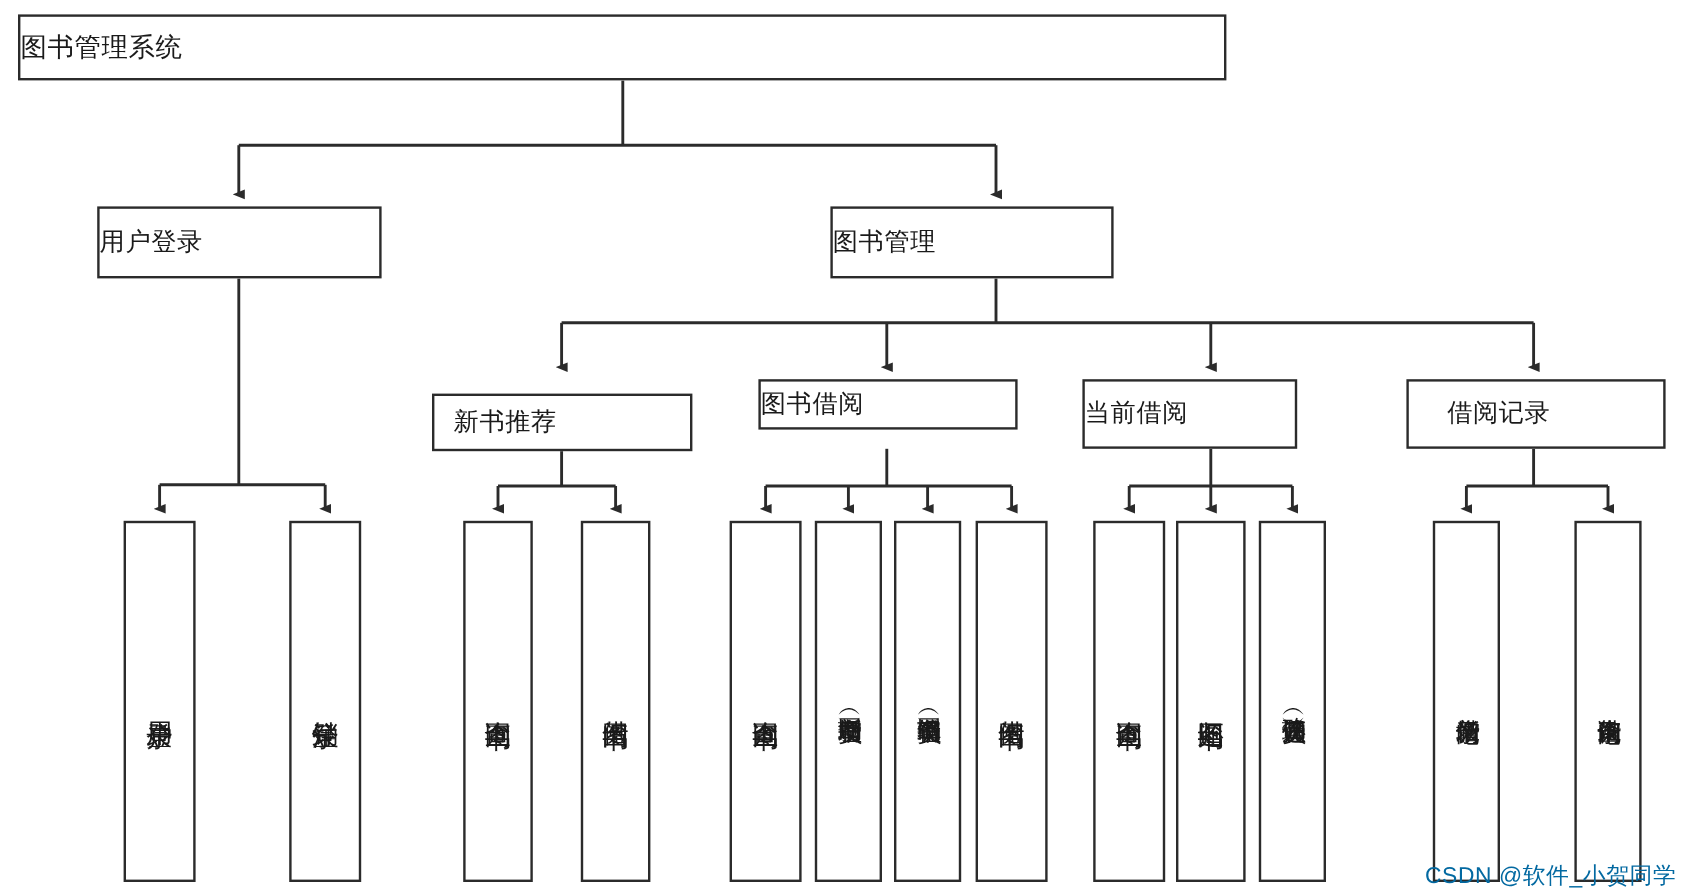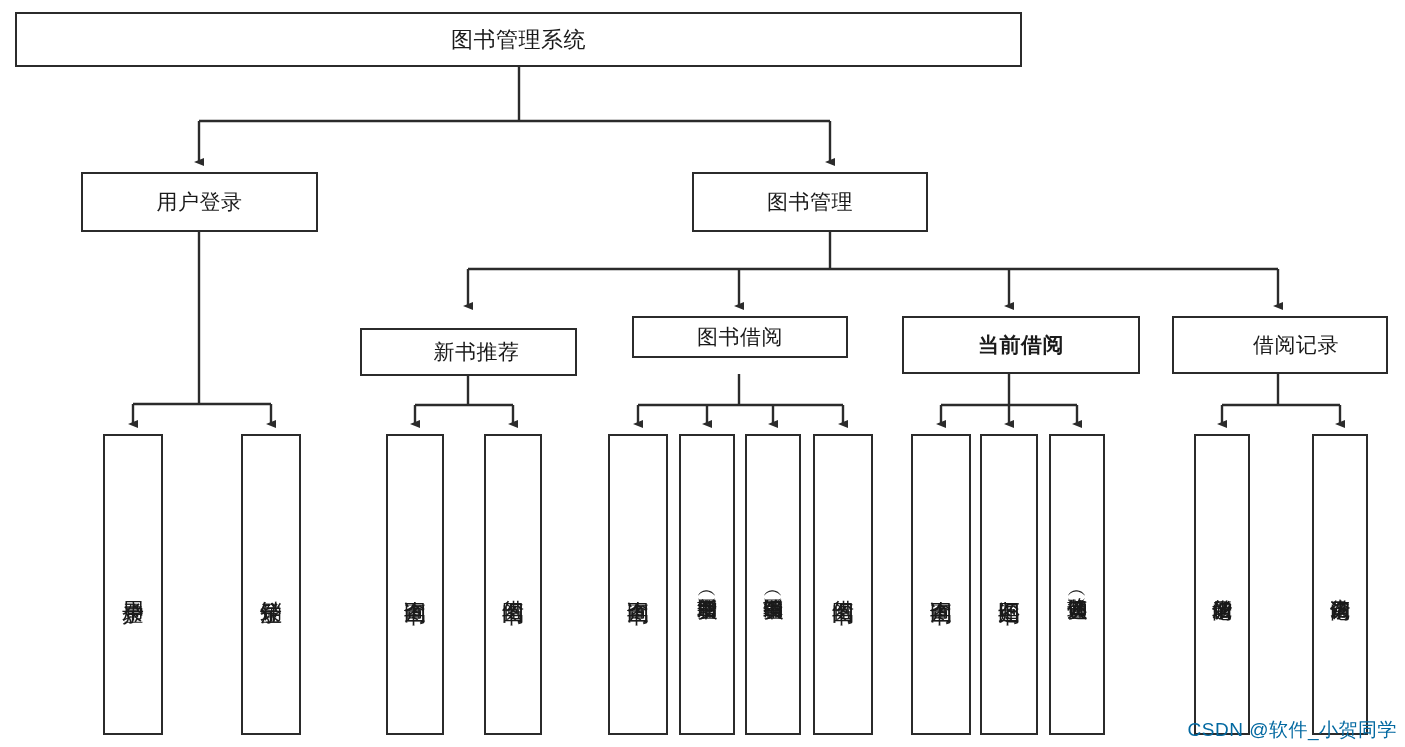--- a/index.html
+++ b/index.html
@@ -28,21 +28,21 @@
     pointer-events: none;
   }
   
   .node {
     position: absolute;
     box-sizing: border-box;
     background: #ffffff;
     border: 2px solid #2b2b2b;
     display: flex;
     align-items: center;
-    justify-content: center;
+    justify-content: flex-start;
     color: #1a1a1a;
   }
   .node .label {
     display: block;
     line-height: 1.08;
     letter-spacing: 0.5px;
     white-space: nowrap;
   }
   
   .node.horiz .label {
@@ -148,21 +148,21 @@
   <div class="node horiz" style="left:692px; top:172px; width:236px; height:60px;">
     <span class="label">图书管理</span>
   </div>
 
   <div class="node horiz" style="left:360px; top:328px; width:217px; height:48px;padding-left:16px;">
     <span class="label">新书推荐</span>
   </div>
   <div class="node horiz" style="left:632px; top:316px; width:216px; height:42px;">
     <span class="label">图书借阅</span>
   </div>
-  <div class="node horiz" style="left:902px; top:316px; width:238px; height:58px;font-weight:bold;">
+  <div class="node horiz" style="left:902px; top:316px; width:179px; height:58px;">
     <span class="label">当前借阅</span>
   </div>
   <div class="node horiz" style="left:1172px; top:316px; width:216px; height:58px;padding-left:32px;">
     <span class="label">借阅记录</span>
   </div>
 
   <div class="node vert" style="left:103px; top:434px; width:60px; height:301px;">
     <span class="label">用户登录</span>
   </div>
   <div class="node vert" style="left:241px; top:434px; width:60px; height:301px;">

